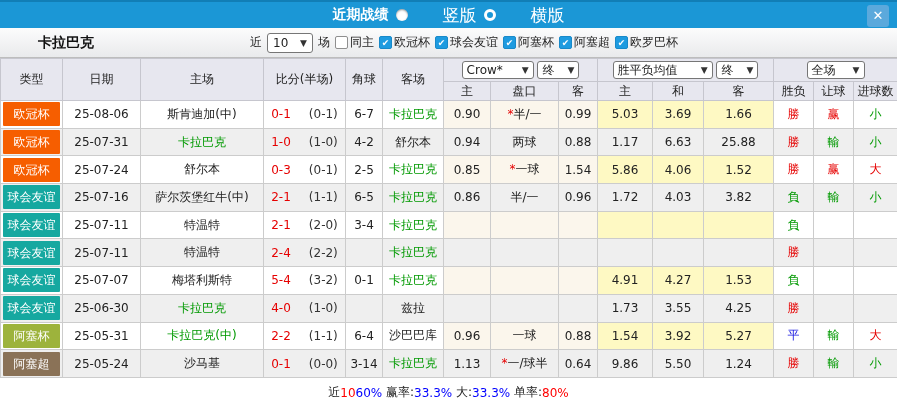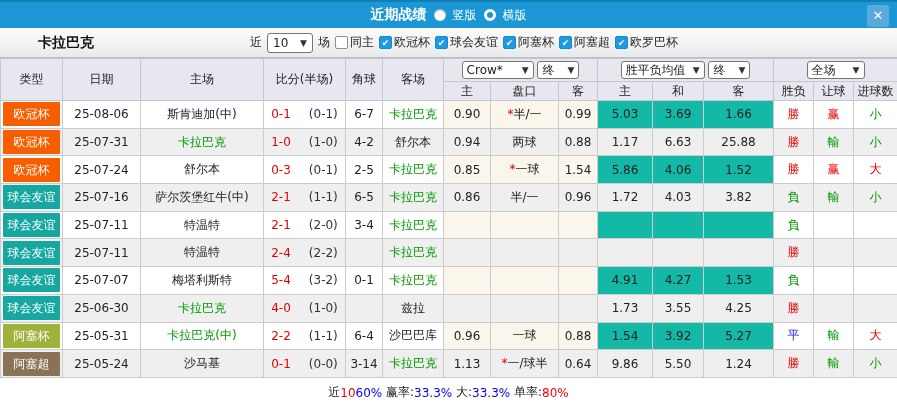--- a/index.html
+++ b/index.html
@@ -7,21 +7,21 @@
   .app { width:897px; height:407px; font-family:"DejaVu Sans","Liberation Sans",sans-serif;
          font-size:12px; color:#222; background:#fff; position:relative; overflow:hidden; }
 
   
   .topbar { height:28px; background:#1b97d6; border-top:2px solid #117eb6;
             display:flex; align-items:center; justify-content:center; gap:7px; position:relative; }
   .topbar .title { color:#fff; font-weight:bold; font-size:14px; }
   .radio { display:inline-block; width:12px; height:12px; border-radius:50%; }
   .radio.on  { background:#fff; box-shadow:inset 0 1px 2px rgba(0,0,0,.4); }
   .radio.off { background:transparent; border:3px solid #fff; }
-  .toplabel { color:#fff; font-size:12px; }
+  .toplabel { color:#fff; font-size:17px;margin-left:28px; }
   .close { position:absolute; right:8px; top:3px; width:22px; height:22px; background:#5ba9dc;
            border-radius:3px; color:#fff; font-weight:bold; text-align:center; line-height:22px;
            font-size:13px; cursor:pointer; }
 
   
   .filterbar { height:30px; background:linear-gradient(#fcfcfc,#e9eaec);
                border-bottom:1px solid #bdbdbd; display:flex; align-items:center; }
   .team { font-weight:bold; font-size:14px; padding-left:38px; width:250px; color:#111; }
   .controls { display:flex; align-items:center; gap:5px; }
   .sel { display:inline-flex; align-items:center; justify-content:space-between; background:#fff;
@@ -36,21 +36,21 @@
   table.grid { border-collapse:collapse; table-layout:fixed; width:897px; }
   .grid th, .grid td { border:1px solid #ccc; padding:0; text-align:center;
                        overflow:hidden; white-space:nowrap; }
   .grid thead th { background:#e7e7ef; border-color:#c6c6ce; font-weight:normal; color:#222; }
   .grid thead tr.hA th { height:23px; }
   .grid thead tr.hB th { height:19px; }
   .grid thead .sel { height:18px; padding:0 4px; }
   tr.data { height:27.7px; }
   tr.data.g td { background:#efefef; }
   td.cream { background:#fbf6ec; }
-  td.cblue { background:#14b8a6; }
+  td.cblue { background:#fef9c3; }
   .badge { margin:1px 2px; height:24px; line-height:24px; color:#fff; border-radius:1px; font-size:12px; }
   .ft { color:#e60000; } .ht { color:#333; margin-left:18px; }
   .green { color:#009900; }
   .star { color:#e60000; }
 
   
   .summary { height:30px; display:flex; align-items:center; justify-content:center; background:#fff; }
 </style>
 </head>
 <body>
@@ -134,21 +134,21 @@
           <span class="sel" style="width:72px">
             <span>Crow*</span>
             <span class="arr">▼</span>
           </span>
           <span class="sel" style="width:42px">
             <span>终</span>
             <span class="arr">▼</span>
           </span>
         </th>
         <th colspan="3">
-          <span class="sel" style="width:84px">
+          <span class="sel" style="width:100px">
             <span>胜平负均值</span>
             <span class="arr">▼</span>
           </span>
           <span class="sel" style="width:42px">
             <span>终</span>
             <span class="arr">▼</span>
           </span>
         </th>
         <th colspan="3">
           <span class="sel" style="width:58px">

